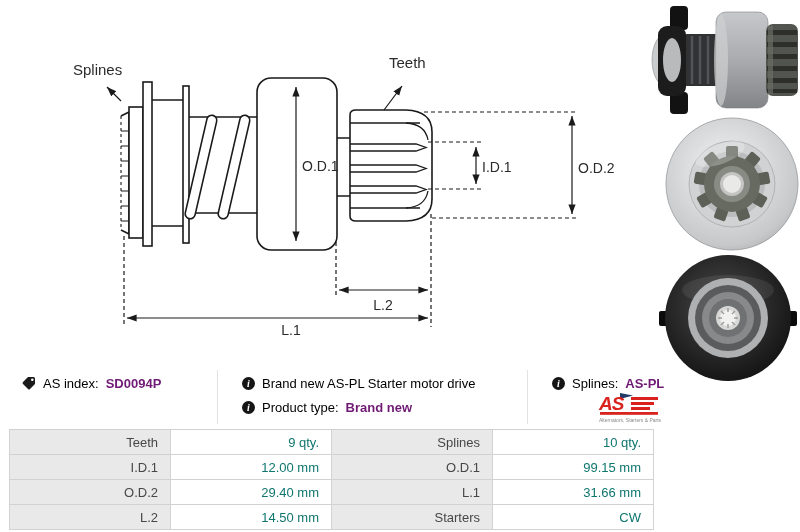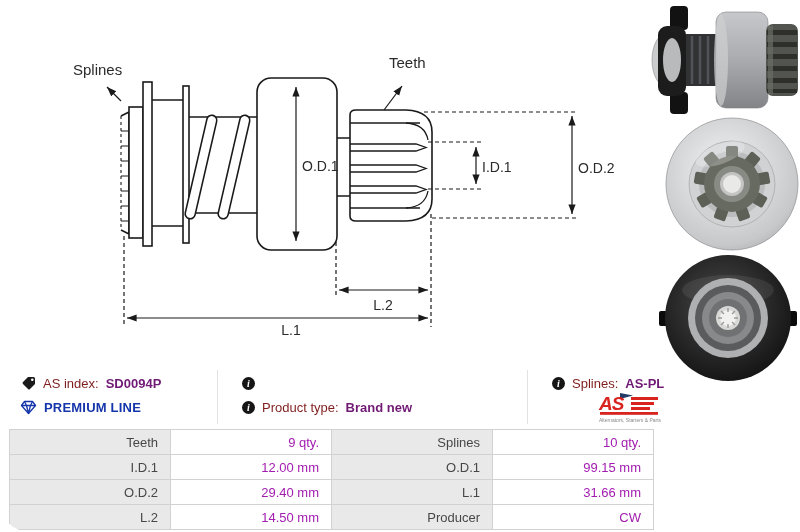--- a/index.html
+++ b/index.html
@@ -1,39 +1,39 @@
 <!DOCTYPE html>
 <html><head>
 <meta charset="utf-8">
 <style>
   html,body{margin:0;padding:0;background:#fff;}
   .page{position:relative;width:800px;height:532px;background:#fff;overflow:hidden;
-        font-family:"Liberation Sans", sans-serif;color:#3c3c3c;border-radius:30px;}
+        font-family:"Liberation Sans", sans-serif;color:#3c3c3c;}
   .diagram-wrap{position:absolute;left:0;top:0;width:650px;height:370px;}
   .photos-wrap{position:absolute;left:642px;top:0;width:158px;height:404px;}
   .photo{display:block;}
   
   .info-bar{position:absolute;left:0;top:368px;width:800px;height:60px;font-size:13px;}
   .vdiv{position:absolute;top:2px;height:54px;width:1px;background:#e2e2e2;}
   .irow{position:absolute;display:flex;align-items:center;gap:7px;height:18px;white-space:nowrap;}
-  .irow .lab{color:#7f1d1d;}
+  .irow .lab{color:#000000;}
   .irow b{color:#701a75;font-weight:bold;}
   .premium{color:#1535ab;font-weight:bold;letter-spacing:.2px;}
   .info-icon{display:inline-flex;align-items:center;justify-content:center;width:13px;height:13px;
              border-radius:50%;background:#151515;color:#fff;font-family:"Liberation Serif",serif;
              font-weight:bold;font-style:italic;font-size:10px;line-height:13px;flex:0 0 13px;}
   .logo-box{position:absolute;left:598px;top:24px;width:64px;height:32px;}
   
   table.specs{position:absolute;left:9px;top:429px;border-collapse:collapse;table-layout:fixed;
               font-size:13px;}
   table.specs td{border:1px solid #d2d2d2;height:24px;padding:0 12px 0 4px;text-align:right;
                  overflow:hidden;white-space:nowrap;}
   table.specs{border:1px solid #c2c2c2;}
   td.lbl{background:#e9e9e9;color:#474747;width:144px;}
-  td.val{background:#ffffff;color:#a21caf;width:144px;}
+  td.val{background:#ffffff;color:#0f766e;width:144px;}
 </style>
 </head>
 <body>
 
 <div class="page">
 
   <div class="diagram-wrap">
     <svg width="650" height="370" viewBox="0 0 650 370">
       <defs>
         <marker id="arr" markerWidth="9" markerHeight="7" refX="8" refY="3" orient="auto-start-reverse">
@@ -187,32 +187,24 @@
 
     <div class="irow" style="left:22px;top:6px">
       <svg width="14" height="14" viewBox="0 0 14 14">
         <path d="M1,6 L6,1 H11.5 A1.5,1.5 0 0 1 13,2.5 V8 L8,13 Q7,14 6,13 L1,8 Q0,7 1,6 Z" fill="#1a1a1a"></path>
         <circle cx="10.3" cy="3.7" r="1.3" fill="#ffffff"></circle>
       </svg>
       <span class="lab">AS index:</span>
       <b>SD0094P</b>
     </div>
 
-    <div class="irow" style="left:20px;top:30px">
-      <svg width="17" height="15" viewBox="0 0 17 15">
-        <g fill="none" stroke="#1535ab" stroke-width="1.3" stroke-linejoin="round">
-          <polygon points="4.5,1.5 12.5,1.5 15.5,5.5 8.5,13.5 1.5,5.5"></polygon>
-          <path d="M1.5,5.5 H15.5 M4.5,1.5 L6.5,5.5 L8.5,13.5 M12.5,1.5 L10.5,5.5 L8.5,13.5"></path>
-        </g>
-      </svg>
-      <span class="premium">PREMIUM LINE</span>
-    </div>
 
     <div class="irow" style="left:242px;top:6px">
       <span class="info-icon">i</span>
+      <span class="lab">Brand new AS-PL Starter motor drive</span>
     </div>
 
     <div class="irow" style="left:242px;top:30px">
       <span class="info-icon">i</span>
       <span class="lab">Product type:</span>
       <b>Brand new</b>
     </div>
 
     <div class="irow" style="left:552px;top:6px">
       <span class="info-icon">i</span>
@@ -251,19 +243,19 @@
       </tr>
       <tr>
         <td class="lbl">O.D.2</td>
         <td class="val">29.40 mm</td>
         <td class="lbl">L.1</td>
         <td class="val">31.66 mm</td>
       </tr>
       <tr>
         <td class="lbl">L.2</td>
         <td class="val">14.50 mm</td>
-        <td class="lbl">Producer</td>
+        <td class="lbl">Starters</td>
         <td class="val">CW</td>
       </tr>
     </tbody>
   </table>
 
 </div>
 
 </body></html>

